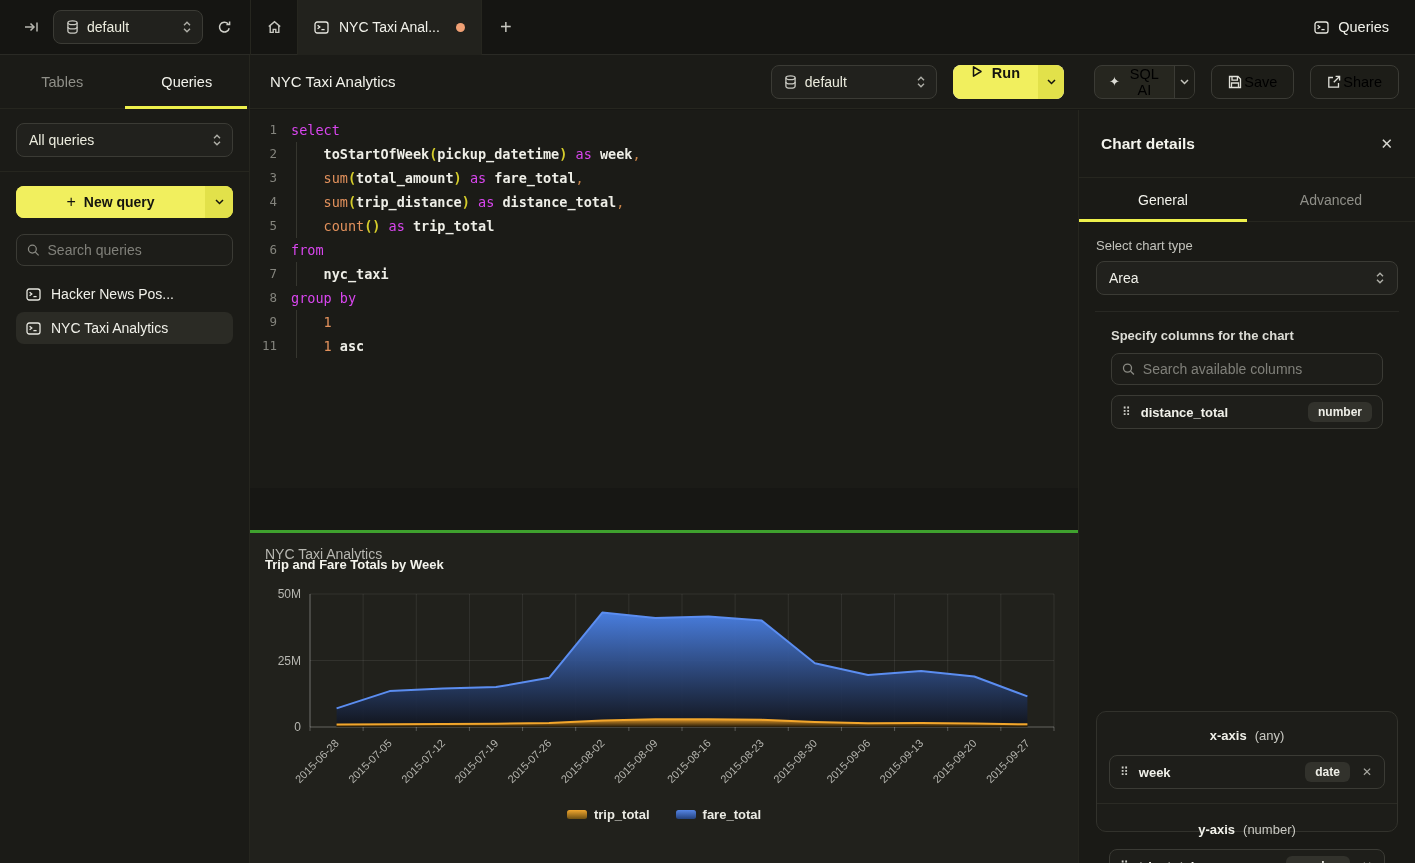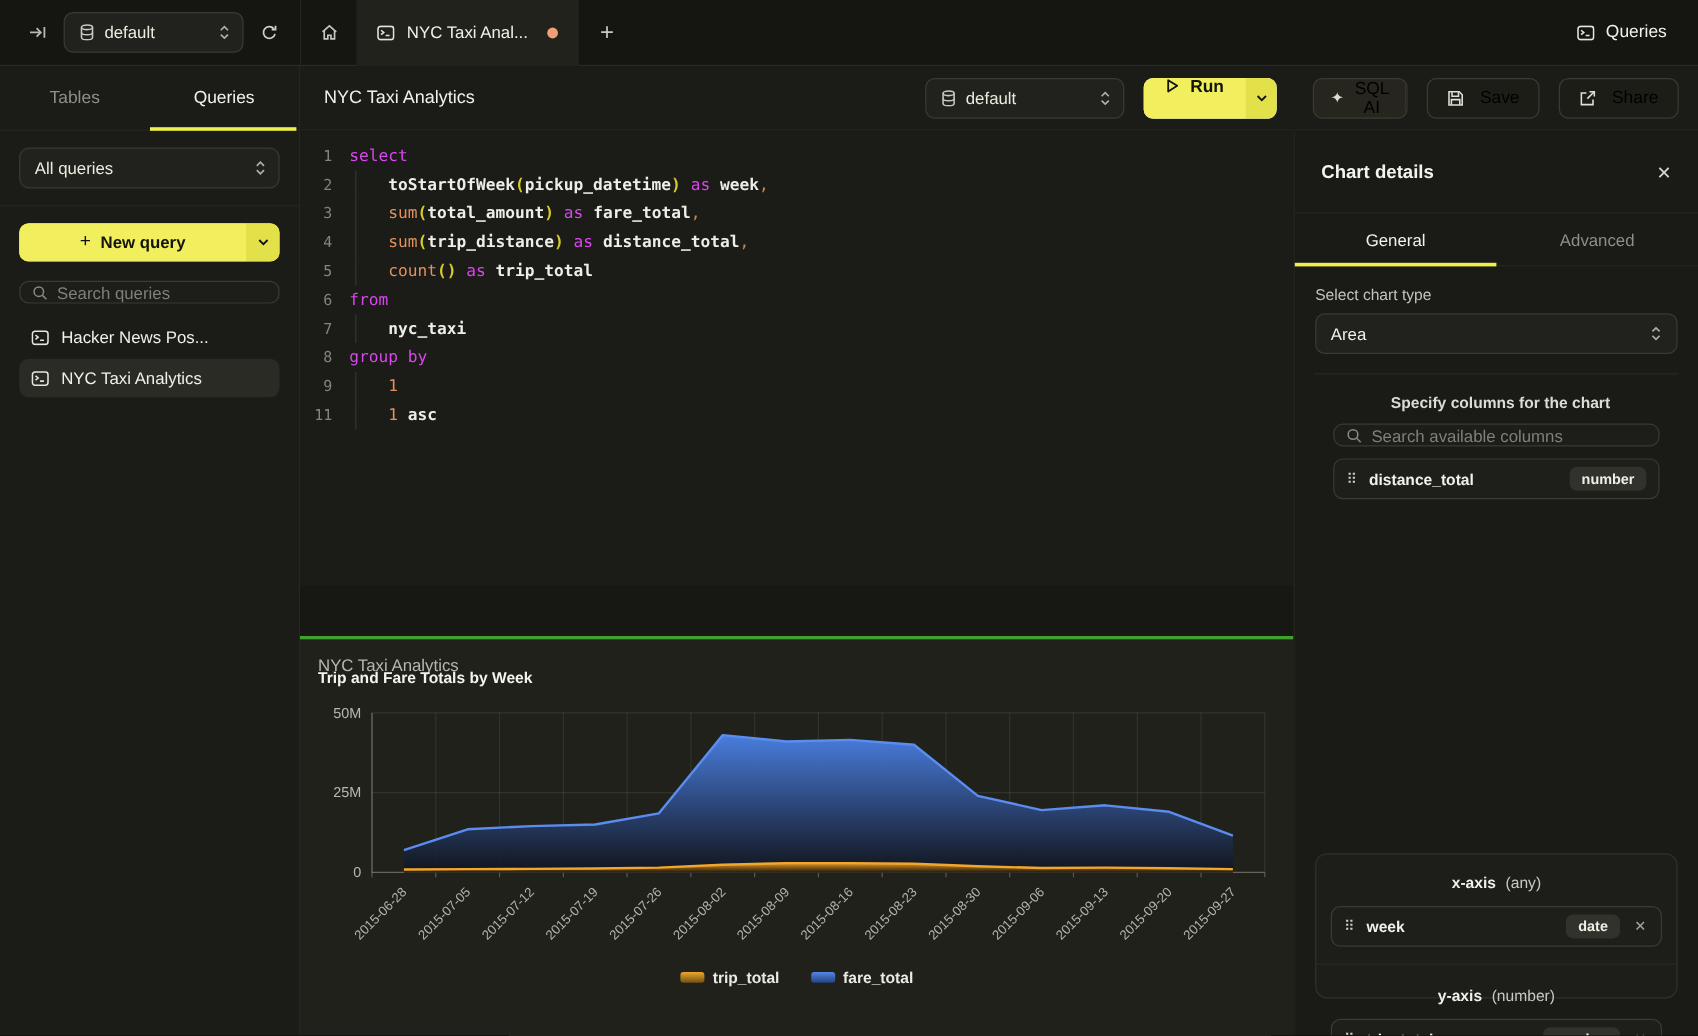--- a/index.html
+++ b/index.html
@@ -29,40 +29,40 @@
   .side-tabs { display:flex; height:54px; border-bottom:1px solid #26261f; }
   .side-tab { flex:1; background:none; border:none; font-size:14.5px; color:#8f8f88; display:flex; align-items:center; justify-content:center; cursor:pointer; position:relative; }
   .side-tab.active { color:#f3f3ec; }
   .side-tab.active::after { content:""; position:absolute; left:0; right:2px; bottom:-1px; height:3px; background:#eef04c; }
   .side-body { padding:14px 16px; }
   .side-body .select { height:34px; }
   .side-divider { height:1px; background:#26261f; margin:14px -16px; }
   .btn-yellow { display:flex; align-items:stretch; width:100%; height:32px; border:none; border-radius:8px; overflow:hidden; cursor:pointer; padding:0; background:#f1ef5e; }
   .btn-yellow .main { flex:1; display:flex; align-items:center; justify-content:center; gap:8px; font-size:14px; font-weight:bold; color:#14140f; background:#f1ef5e; }
   .btn-yellow .chev-seg { width:28px; display:flex; align-items:center; justify-content:center; background:#e2e14a; color:#14140f; }
-  .search-box { display:flex; align-items:center; gap:8px; border:1px solid #3b3b35; border-radius:8px; height:19px; padding:0 10px; margin-top:16px; background:#1d1d19; }
+  .search-box { display:flex; align-items:center; gap:8px; border:1px solid #3b3b35; border-radius:8px; height:32px; padding:0 10px; margin-top:16px; background:#1d1d19; }
   .search-box input { background:none; border:none; outline:none; color:#e6e6df; font-size:14px; width:100%; font-family:"Liberation Sans",sans-serif; }
   .search-box input::placeholder { color:#80807a; }
   .query-list { margin-top:12px; display:flex; flex-direction:column; gap:2px;justify-content:space-between; }
   .query-item { display:flex; align-items:center; gap:10px; height:32px; padding:0 10px; border-radius:8px; color:#f0f0e9; font-size:14px; cursor:pointer; }
   .query-item.active { background:#2b2b25; }
 
   
   .main-header { position:absolute; left:250px; top:55px; width:828px; height:54px; background:#1b1b17; border-bottom:1px solid #26261f; display:flex; align-items:center; padding:0 14px 0 20px; }
   .mh-title { font-size:15px; color:#f1f1ea; }
   .mh-right { margin-left:auto; display:flex; align-items:center; gap:16px; }
   .mh-right .select { width:166px; }
   .toolbar-right { position:absolute; left:1078px; top:55px; width:337px; height:54px; background:#1b1b17; border-bottom:1px solid #26261f; display:flex; align-items:center; gap:16px; padding:0 16px; }
   .btn-run { display:flex; align-items:stretch; height:34px; border:none; border-radius:8px; overflow:hidden; cursor:pointer; padding:0; }
   .btn-run .main { display:flex; align-items:flex-start; gap:9px; padding:0 18px; background:#f1ef5e; color:#14140f; font-size:14.5px; font-weight:bold; }
   .btn-run .chev-seg { width:26px; display:flex; align-items:center; justify-content:center; background:#e2e14a; color:#14140f; }
   .btn-dark { display:flex; align-items:stretch; height:34px; background:#26261f; border:1px solid #3b3b35; border-radius:8px; overflow:hidden; cursor:pointer; color:#ececе5; padding:0; }
   .btn-dark .main { display:flex; align-items:center; gap:9px; padding:0 14px; font-size:14.5px; color:#ececе5; }
   .btn-dark .chev-seg { width:26px; display:flex; align-items:center; justify-content:center; background:#1d1d18; border-left:1px solid #3b3b35; color:#c4c4bd; }
-  .btn-ghost { display:flex; align-items:center; gap:13px; height:34px; padding:0 16px; background:#1d1d18; border:1px solid #3b3b35; border-radius:8px; color:#ececе5; font-size:14.5px; cursor:pointer; }
+  .btn-ghost { display:flex; align-items:center; gap:2px; height:34px; padding:0 16px; background:#1d1d18; border:1px solid #3b3b35; border-radius:8px; color:#ececе5; font-size:14.5px; cursor:pointer; }
 
   
   .editor { position:absolute; left:250px; top:110px; width:828px; height:378px; background:#1b1b17; padding-top:8px; font-family:"DejaVu Sans Mono", monospace; font-size:13.5px; }
   .code-line { display:flex; height:24px; line-height:24px; }
   .code-line .ln { width:40px; flex:none; text-align:right; padding-right:13px; color:#84847d; font-size:12.5px; }
   .code-line .code { white-space:pre; position:relative; padding-left:1px; }
   .code-line .guide { position:absolute; left:6px; top:0; bottom:0; border-left:1px solid #36362f; }
   .tk { color:#e9e9e2; }
   .tk.kw { color:#d946ef; }
   .tk.fn { color:#e2915c; }
@@ -94,21 +94,21 @@
   .details { position:absolute; left:1078px; top:110px; width:337px; height:753px; background:#1a1a16; border-left:1px solid #26261f; }
   .dt-header { height:68px; display:flex; align-items:center; padding:0 22px; border-bottom:1px solid #26261f; }
   .dt-title { font-size:15.5px; font-weight:bold; color:#f4f4ed; }
   .dt-close { margin-left:auto; background:none; border:none; color:#d6d6cf; font-size:15px; cursor:pointer; }
   .dt-tabs { display:flex; height:44px; border-bottom:1px solid #26261f; }
   .dt-tab { flex:1; background:none; border:none; color:#8f8f88; font-size:14px; display:flex; align-items:center; justify-content:center; cursor:pointer; position:relative; }
   .dt-tab.active { color:#f3f3ec; }
   .dt-tab.active::after { content:""; position:absolute; left:0; right:0; bottom:-1px; height:3px; background:#eef04c; }
   .dt-body { padding:16px 17px 0 17px; position:relative; height:641px; }
   .dt-label { font-size:13px; color:#c3c3bc; margin-bottom:8px; }
-  .dt-label.strong { color:#dcdcd5; font-weight:bold;margin-left:48px; }
+  .dt-label.strong { color:#dcdcd5; font-weight:bold; }
   .dt-select { display:flex; align-items:center; height:34px; background:#21211d; border:1px solid #3b3b35; border-radius:8px; padding:0 12px; font-size:14px; color:#f1f1ea; cursor:pointer; }
   .dt-divider { height:1px; background:#282823; margin:16px -1px; }
   .dt-inset { padding:0 15px; }
   .col-pill { display:flex; align-items:center; gap:10px; height:34px; border:1px solid #3b3b35; border-radius:8px; padding:0 10px; margin-top:10px; background:#1e1e1a; }
   .col-pill .drag { color:#cfcfc8; font-size:12px; cursor:grab; }
   .col-pill .col-name { font-size:13px; font-weight:bold; color:#f1f1ea; }
   .col-pill .badge { margin-left:auto; background:#32322c; border-radius:6px; padding:3px 10px; font-size:12px; font-weight:bold; color:#eeeее7; color:#eeeee7; }
   .col-pill .pill-x { background:none; border:none; color:#a8a8a1; font-size:12px; cursor:pointer; padding:0 2px; }
   .axes-card { position:absolute; left:17px; right:17px; top:489px; bottom:31px; border:1px solid #32322c; border-radius:10px; background:#1d1d19; padding:12px 12px 14px 12px; }
   .axis-head { text-align:center; font-size:13px; color:#f1f1ea; padding:4px 0 2px 0; }

